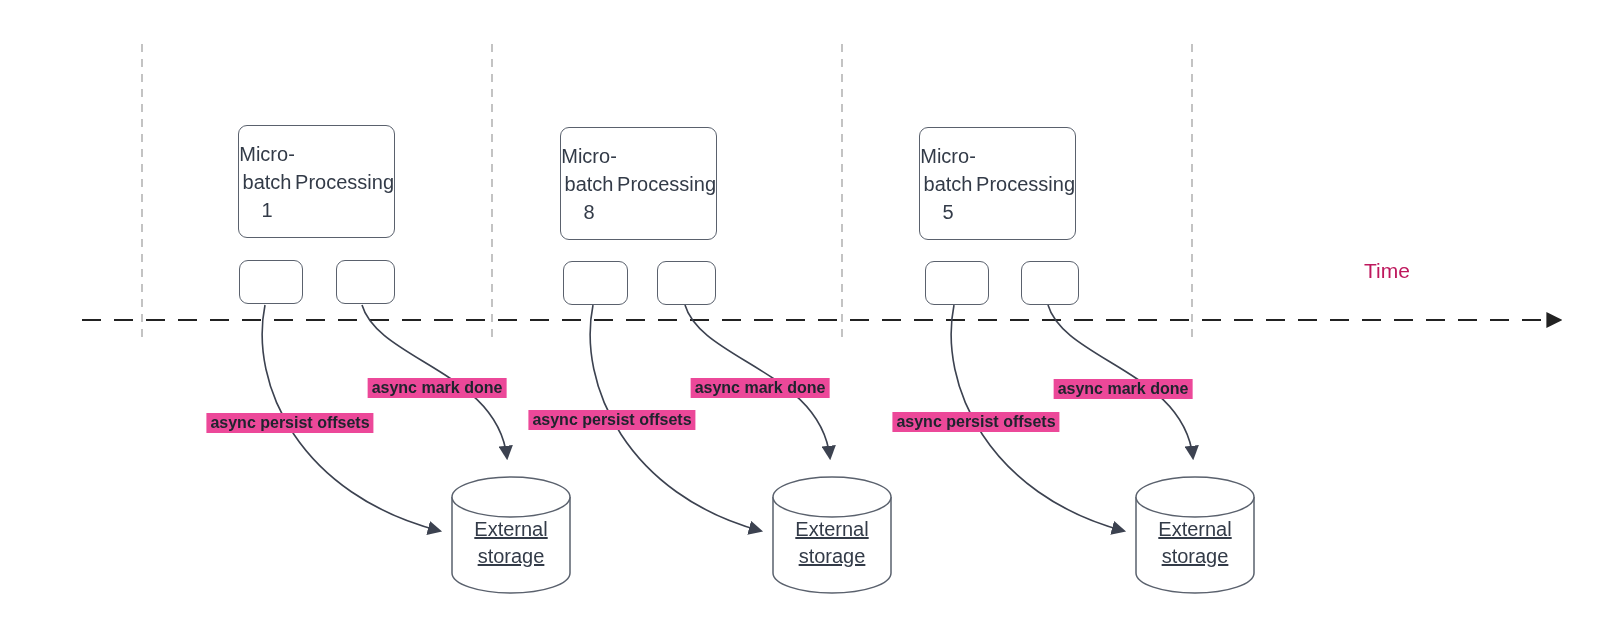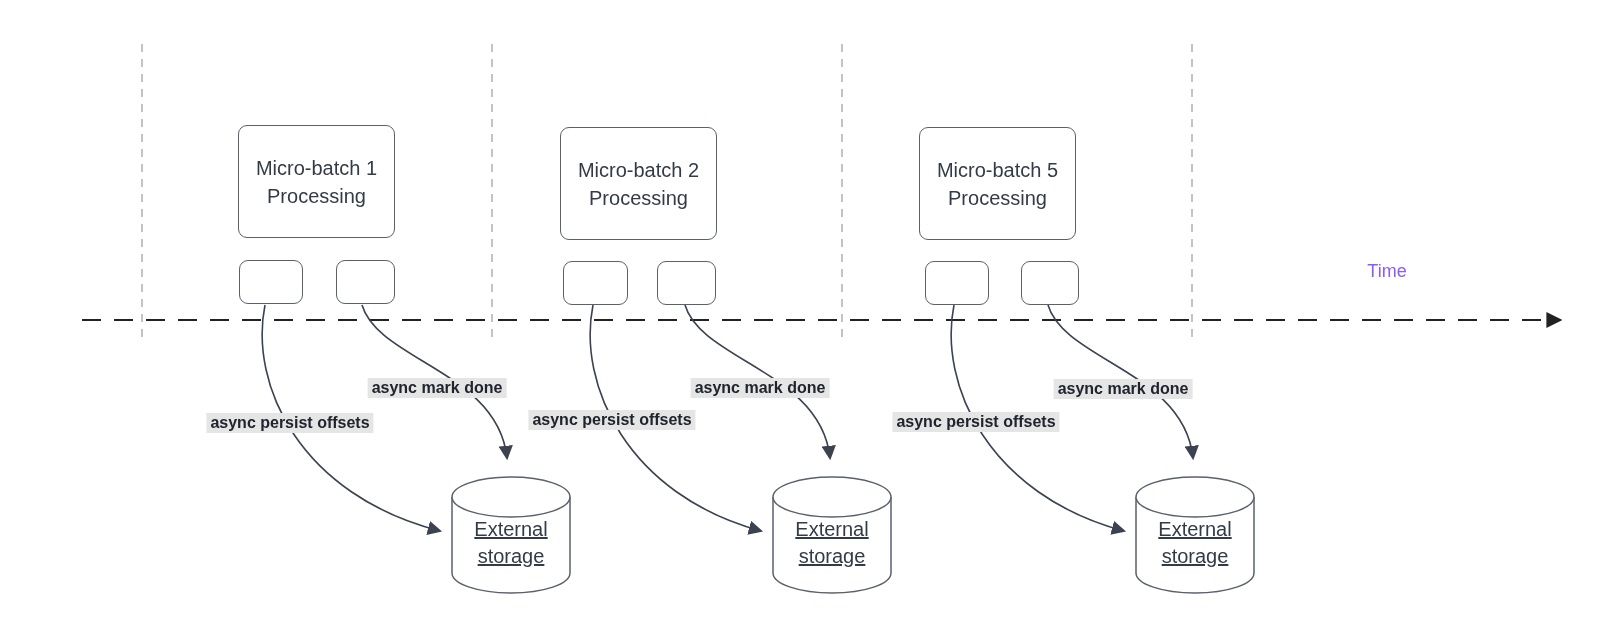--- a/index.html
+++ b/index.html
@@ -21,62 +21,62 @@
     top: 0;
   }
   .proc-box {
     position: absolute;
     width: 157px;
     height: 113px;
     border: 1.5px solid #5a616d;
     border-radius: 9px;
     background: #ffffff;
     display: flex;
-    flex-direction: column;
+    flex-direction: row;
     align-items: center;
     justify-content: center;
     text-align: center;
     color: #333b48;
     font-size: 20px;
     line-height: 28px;
     box-sizing: border-box;
   }
   .task-box {
     position: absolute;
     height: 44px;
     border: 1.5px solid #5a616d;
     border-radius: 9px;
     background: #ffffff;
     box-sizing: border-box;
   }
   .flow-label {
     position: absolute;
     transform: translate(-50%, -50%);
-    background: #e5e5e5;
+    background: #ec4899;
     padding: 1px 4px;
     font-size: 16px;
     font-weight: bold;
     color: #20242e;
     white-space: nowrap;
   }
   .storage-label {
     position: absolute;
     transform: translate(-50%, -50%);
     width: 110px;
     text-align: center;
     font-size: 20px;
     line-height: 27px;
     color: #333b48;
     text-decoration: underline;
   }
   .time-label {
     position: absolute;
     transform: translate(-50%, -50%);
-    font-size: 18px;
-    color: #8b5cf6;
+    font-size: 21px;
+    color: #be185d;
   }
 </style>
 </head>
 <body>
 
 <div class="canvas">
 
   <svg class="layer" width="1600" height="642">
     <defs>
       <marker id="arr" viewBox="0 0 10 10" refX="8.5" refY="5" markerWidth="9" markerHeight="9" orient="auto-start-reverse">
@@ -124,21 +124,21 @@
   <div class="task-box" style="left:239px; top:260px; width:64px;"></div>
   <div class="task-box" style="left:336px; top:260px; width:59px;"></div>
   <div class="flow-label" style="left:290px; top:423px;">async persist offsets</div>
   <div class="flow-label" style="left:437px; top:388px;">async mark done</div>
   <div class="storage-label" style="left:511px; top:543px;">
     <span style="display:block">External</span>
     <span style="display:block">storage</span>
   </div>
 
   <div class="proc-box" style="left:560px; top:127px;">
-    <span>Micro-batch 2</span>
+    <span>Micro-batch 8</span>
     <span>Processing</span>
   </div>
   <div class="task-box" style="left:563px; top:261px; width:65px;"></div>
   <div class="task-box" style="left:657px; top:261px; width:59px;"></div>
   <div class="flow-label" style="left:612px; top:420px;">async persist offsets</div>
   <div class="flow-label" style="left:760px; top:388px;">async mark done</div>
   <div class="storage-label" style="left:832px; top:543px;">
     <span style="display:block">External</span>
     <span style="display:block">storage</span>
   </div>

